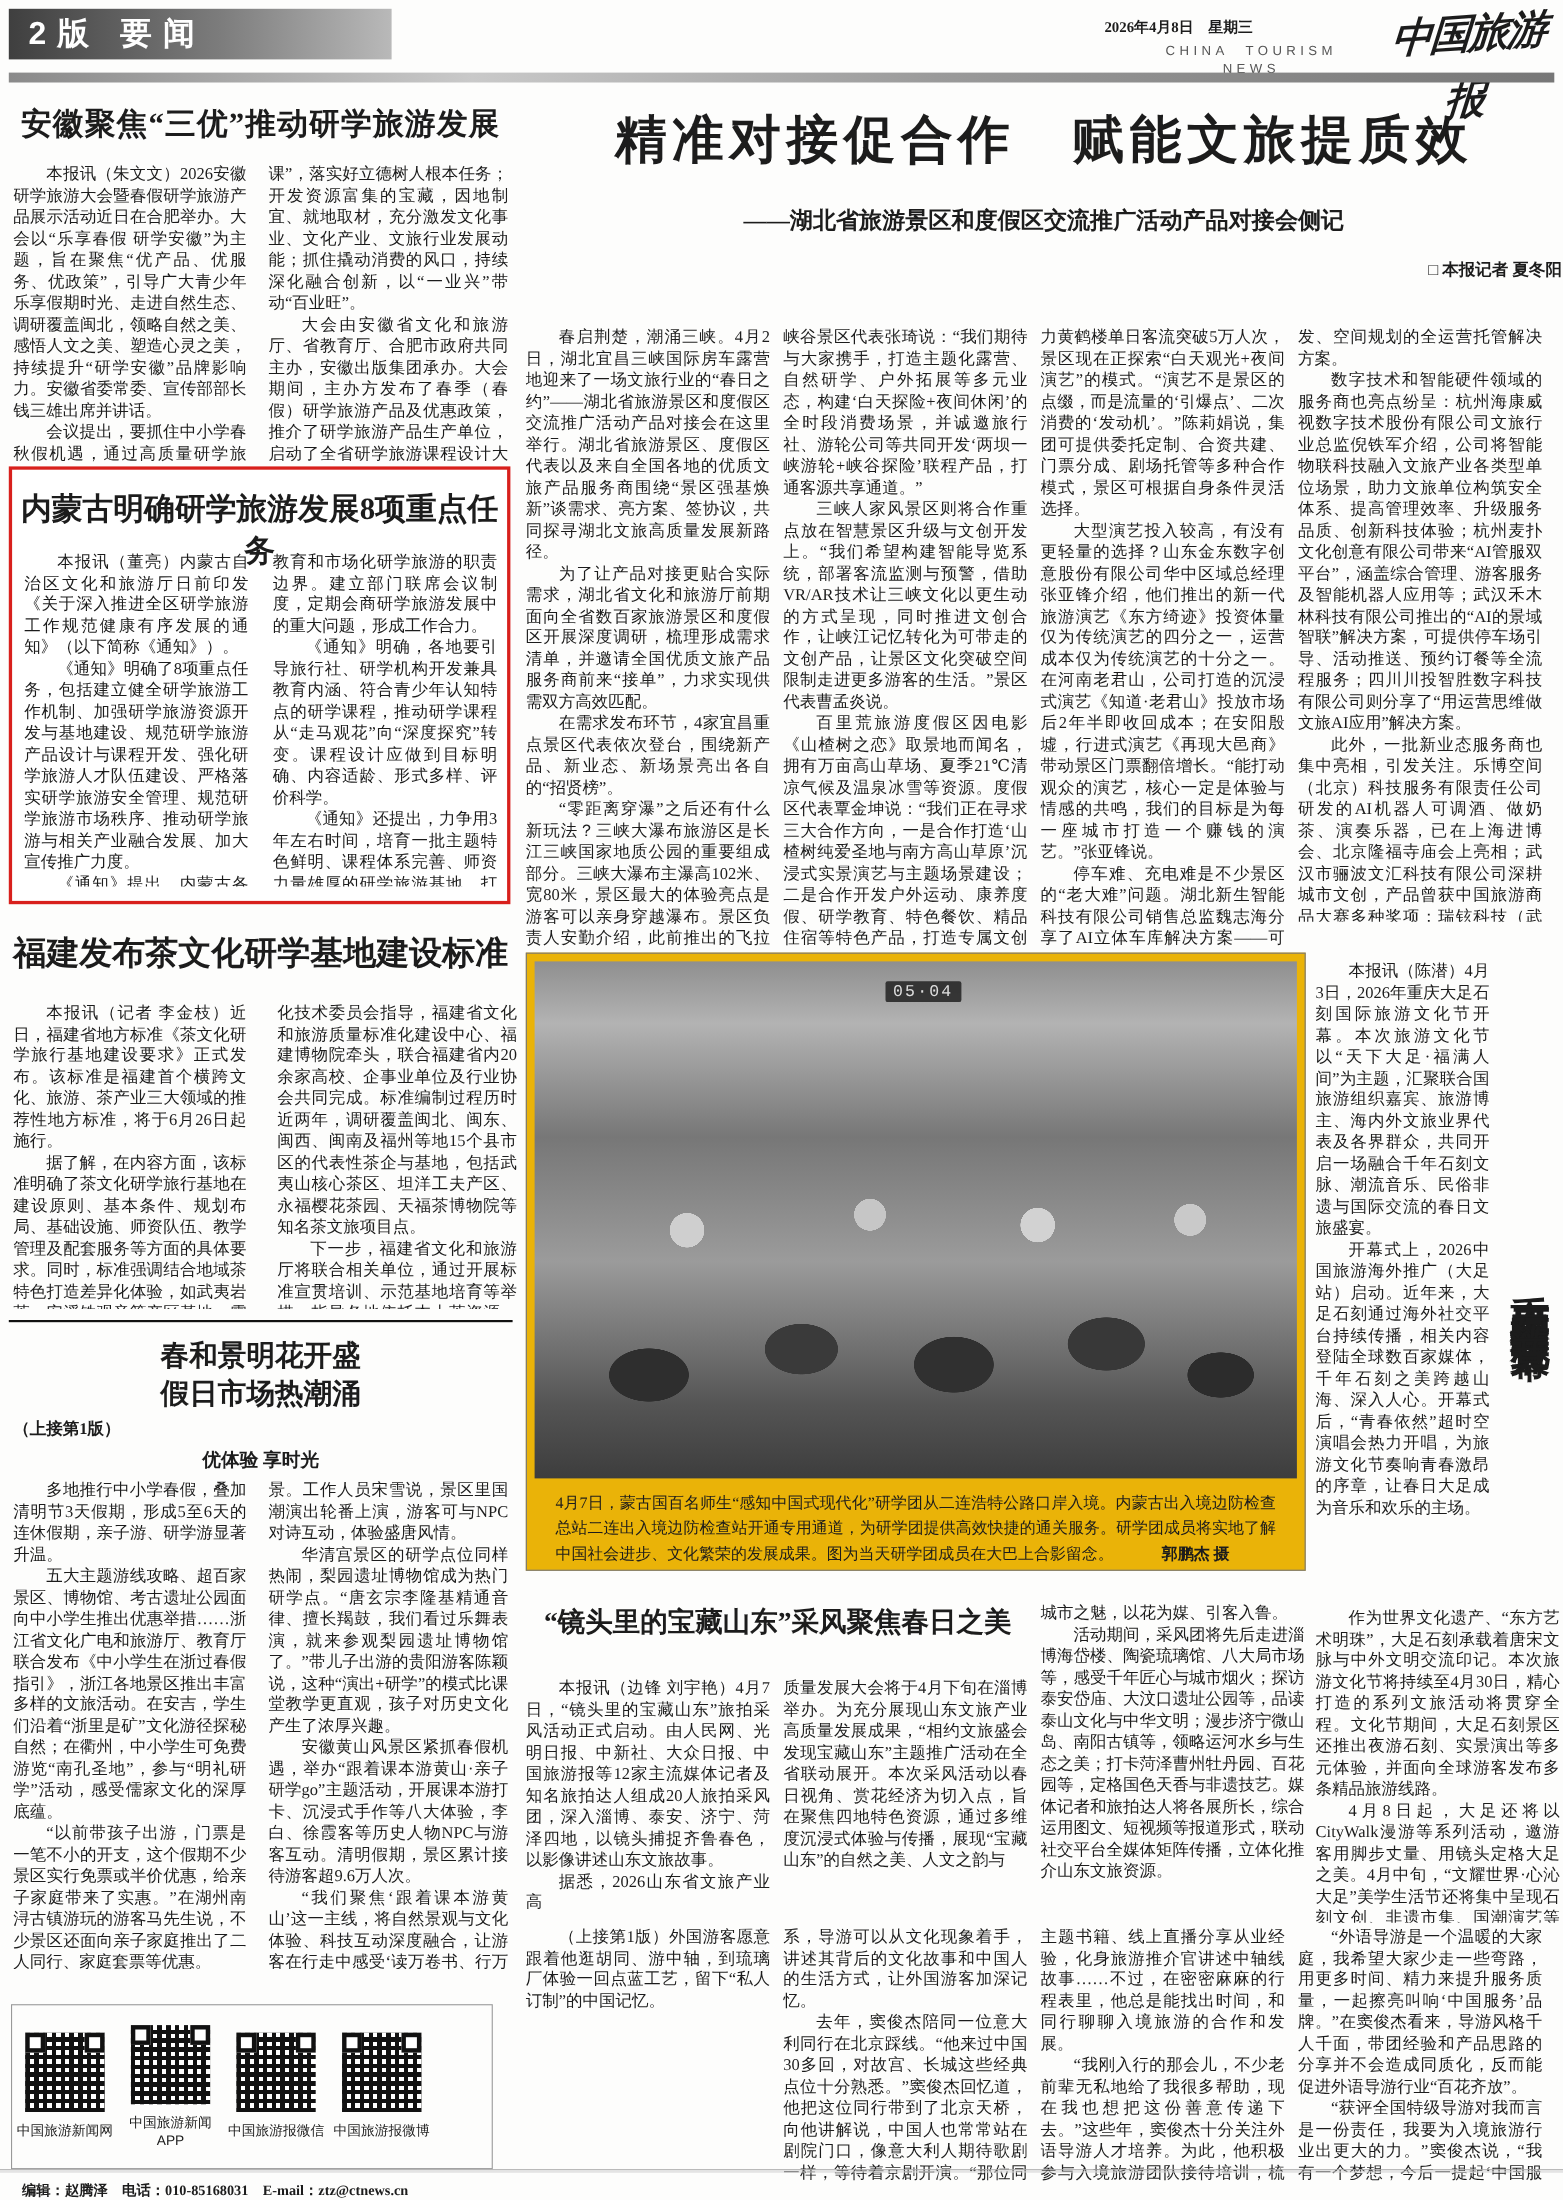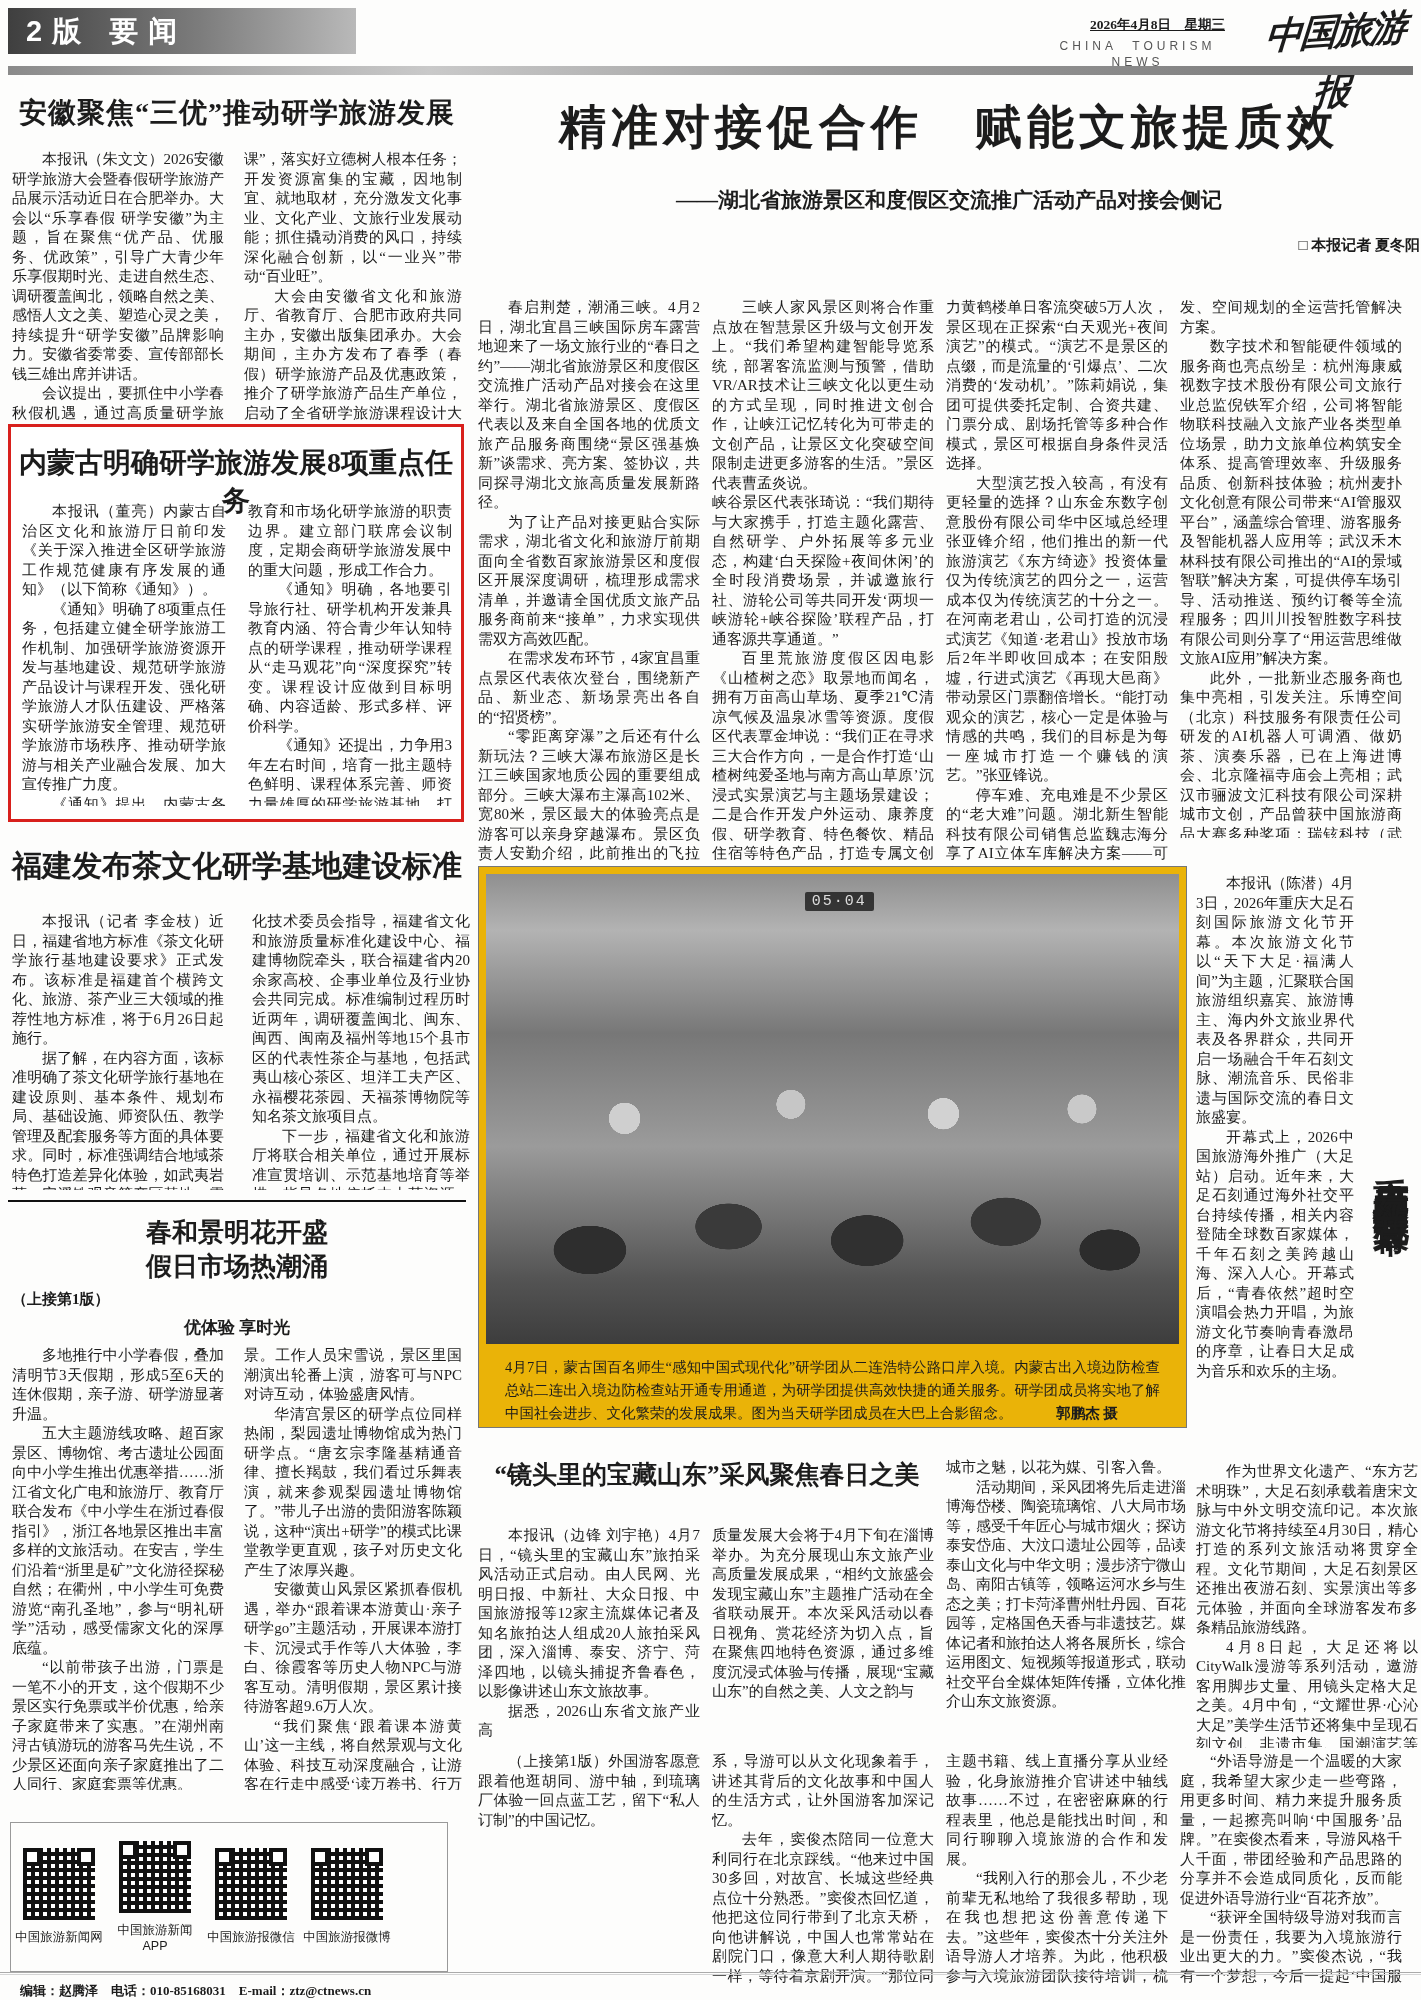--- a/index.html
+++ b/index.html
@@ -5,21 +5,21 @@
   html,body{margin:0;padding:0;}
   body{width:1421px;height:2000px;position:relative;background:#fdfdfc;
        font-family:"Liberation Serif","DejaVu Serif",serif;color:#1c1c1c;
        -webkit-font-smoothing:antialiased;}
   .abs{position:absolute;}
   
   .badge{left:8px;top:8px;width:348px;height:46px;
          background:linear-gradient(to right,#3f3f3f,#7c7c7c 55%,#b9b9b9);
          color:#fff;font-family:"Liberation Sans",sans-serif;font-weight:bold;
          font-size:29px;letter-spacing:10px;line-height:46px;padding-left:18px;box-sizing:border-box;}
-  .hdate{left:1050px;top:16px;width:215px;text-align:center;font-size:13.5px;font-weight:bold;text-decoration:underline;}
+  .hdate{left:1004px;top:16px;width:215px;font-size:13.5px;font-weight:bold;}
   .hdate-en{left:1030px;top:38px;width:215px;text-align:center;font-size:12px;color:#555;
             font-family:"Liberation Sans",sans-serif;letter-spacing:4px;}
   .masthead{left:1252px;top:2px;width:166px;height:62px;font-size:37px;font-weight:bold;
             transform:rotate(-4deg) skewX(-8deg);font-style:italic;letter-spacing:-2px;
             line-height:60px;text-align:center;}
   .toprule{left:8px;top:66px;width:1405px;height:9px;
            background:linear-gradient(to right,#8a8a8a,#c9c9c9 30%,#9a9a9a 60%,#777);}
   
   .headline{font-weight:bold;text-align:center;}
   .col{overflow:hidden;text-align:justify;font-size:15px;line-height:19.5px;}
@@ -190,22 +190,22 @@
 <div class="abs headline main-title">精准对接促合作　赋能文旅提质效</div>
 <div class="abs main-sub">——湖北省旅游景区和度假区交流推广活动产品对接会侧记</div>
 <div class="abs main-by">□ 本报记者 夏冬阳</div>
 <div class="abs col m-c1">
     <p class="para">春启荆楚，潮涌三峡。4月2日，湖北宜昌三峡国际房车露营地迎来了一场文旅行业的“春日之约”——湖北省旅游景区和度假区交流推广活动产品对接会在这里举行。湖北省旅游景区、度假区代表以及来自全国各地的优质文旅产品服务商围绕“景区强基焕新”谈需求、亮方案、签协议，共同探寻湖北文旅高质量发展新路径。</p>
     <p class="para">为了让产品对接更贴合实际需求，湖北省文化和旅游厅前期面向全省数百家旅游景区和度假区开展深度调研，梳理形成需求清单，并邀请全国优质文旅产品服务商前来“接单”，力求实现供需双方高效匹配。</p>
     <p class="para">在需求发布环节，4家宜昌重点景区代表依次登台，围绕新产品、新业态、新场景亮出各自的“招贤榜”。</p>
     <p class="para">“零距离穿瀑”之后还有什么新玩法？三峡大瀑布旅游区是长江三峡国家地质公园的重要组成部分。三峡大瀑布主瀑高102米、宽80米，景区最大的体验亮点是游客可以亲身穿越瀑布。景区负责人安勤介绍，此前推出的飞拉达攀岩和70米悬崖观光电梯深受年轻游客欢迎，今年还将新增悬崖咖啡和5D球幕影院两大项目。“未来五年，我们将重点推动二次消费项目焕新，规划建设索道，进一步方便游客进出。”安勤说，希望引进更多合作伙伴共同提升游客体验。</p>
   </div>
 <div class="abs col m-c2">
+    <p class="para flush">峡谷景区代表张琦说：“我们期待与大家携手，打造主题化露营、自然研学、户外拓展等多元业态，构建‘白天探险+夜间休闲’的全时段消费场景，并诚邀旅行社、游轮公司等共同开发‘两坝一峡游轮+峡谷探险’联程产品，打通客源共享通道。”</p>
     <p class="para">三峡人家风景区则将合作重点放在智慧景区升级与文创开发上。“我们希望构建智能导览系统，部署客流监测与预警，借助VR/AR技术让三峡文化以更生动的方式呈现，同时推进文创合作，让峡江记忆转化为可带走的文创产品，让景区文化突破空间限制走进更多游客的生活。”景区代表曹孟炎说。</p>
-    <p class="para flush">峡谷景区代表张琦说：“我们期待与大家携手，打造主题化露营、自然研学、户外拓展等多元业态，构建‘白天探险+夜间休闲’的全时段消费场景，并诚邀旅行社、游轮公司等共同开发‘两坝一峡游轮+峡谷探险’联程产品，打通客源共享通道。”</p>
     <p class="para">百里荒旅游度假区因电影《山楂树之恋》取景地而闻名，拥有万亩高山草场、夏季21℃清凉气候及温泉冰雪等资源。度假区代表覃金坤说：“我们正在寻求三大合作方向，一是合作打造‘山楂树纯爱圣地与南方高山草原’沉浸式实景演艺与主题场景建设；二是合作开发户外运动、康养度假、研学教育、特色餐饮、精品住宿等特色产品，打造专属文创IP；三是完善更新智能票务、导览系统，引入智慧停车、无人零售等设备设施，提升度假区智慧化水平。”</p>
   </div>
 <div class="abs col m-c3">
     <p class="para flush">力黄鹤楼单日客流突破5万人次，景区现在正探索“白天观光+夜间演艺”的模式。“演艺不是景区的点缀，而是流量的‘引爆点’、二次消费的‘发动机’。”陈莉娟说，集团可提供委托定制、合资共建、门票分成、剧场托管等多种合作模式，景区可根据自身条件灵活选择。</p>
     <p class="para">大型演艺投入较高，有没有更轻量的选择？山东金东数字创意股份有限公司华中区域总经理张亚锋介绍，他们推出的新一代旅游演艺《东方绮迹》投资体量仅为传统演艺的四分之一，运营成本仅为传统演艺的十分之一。在河南老君山，公司打造的沉浸式演艺《知道·老君山》投放市场后2年半即收回成本；在安阳殷墟，行进式演艺《再现大邑商》带动景区门票翻倍增长。“能打动观众的演艺，核心一定是体验与情感的共鸣，我们的目标是为每一座城市打造一个赚钱的演艺。”张亚锋说。</p>
     <p class="para">停车难、充电难是不少景区的“老大难”问题。湖北新生智能科技有限公司销售总监魏志海分享了AI立体车库解决方案——可承载3吨重的新能源汽车，配备防火隔离、自动充电机器人，占地面积仅为传统停车场的五分之一，为土地资源紧张的景区提供选择。</p>
   </div>
 <div class="abs col m-c4">
     <p class="para flush">发、空间规划的全运营托管解决方案。</p>
     <p class="para">数字技术和智能硬件领域的服务商也亮点纷呈：杭州海康威视数字技术股份有限公司文旅行业总监倪铁军介绍，公司将智能物联科技融入文旅产业各类型单位场景，助力文旅单位构筑安全体系、提高管理效率、升级服务品质、创新科技体验；杭州麦扑文化创意有限公司带来“AI管服双平台”，涵盖综合管理、游客服务及智能机器人应用等；武汉禾木林科技有限公司推出的“AI的景域智联”解决方案，可提供停车场引导、活动推送、预约订餐等全流程服务；四川川投智胜数字科技有限公司则分享了“用运营思维做文旅AI应用”解决方案。</p>

